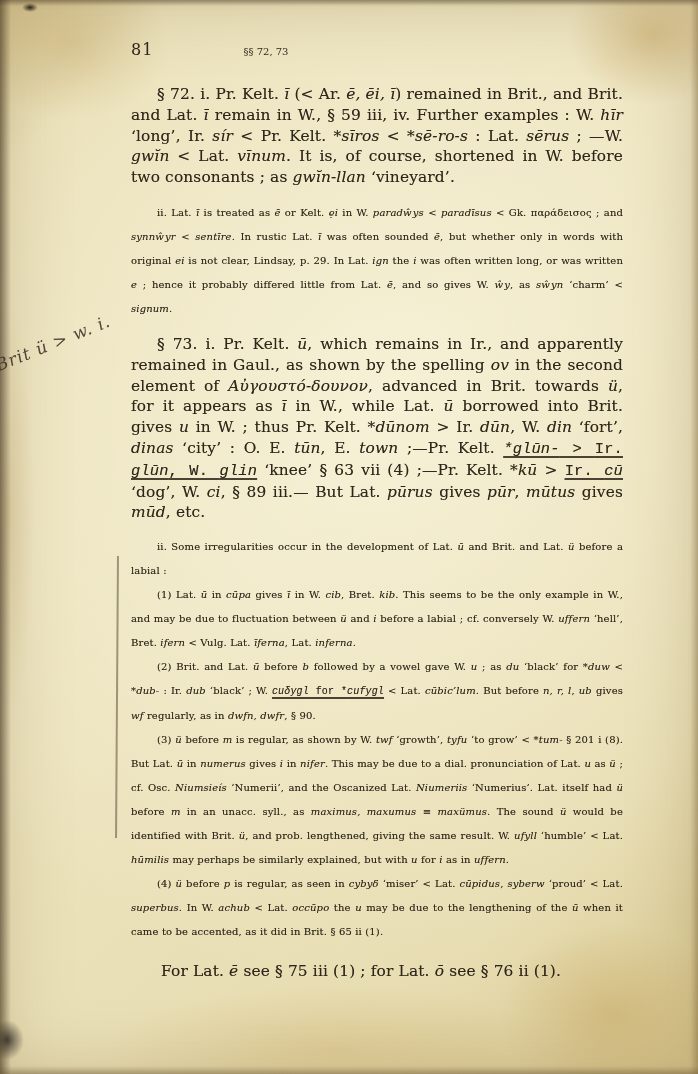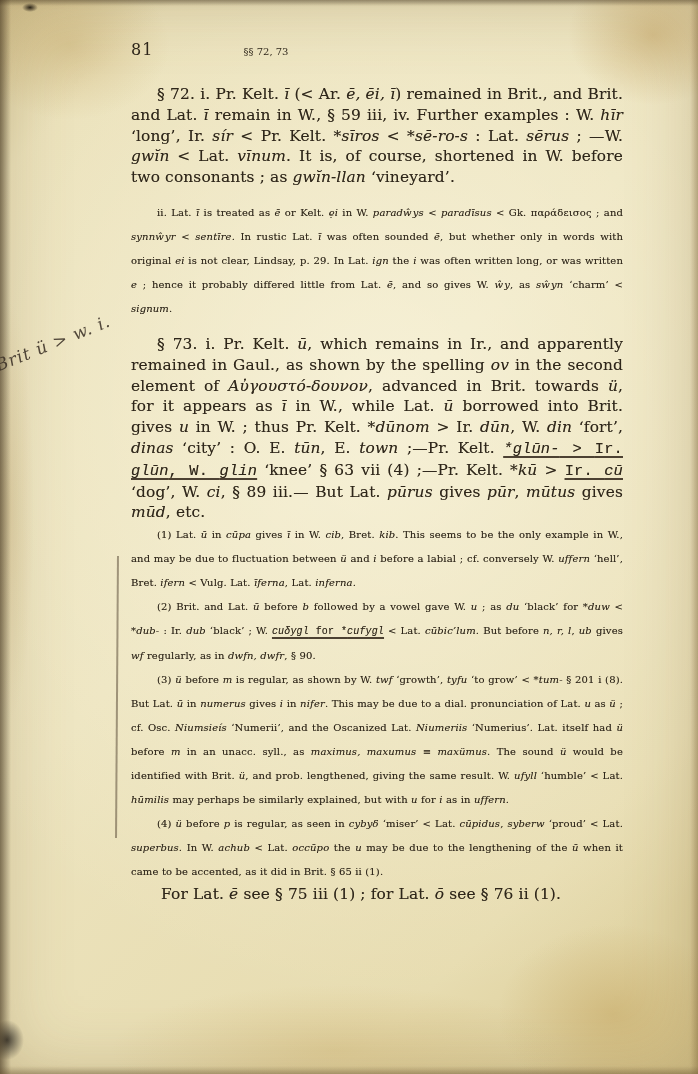--- a/index.html
+++ b/index.html
@@ -45,21 +45,21 @@
   .header .pageno{width:90px;font-size:16px;letter-spacing:1px;}
   .header .title{flex:1;text-align:center;font-size:17px;letter-spacing:3px;}
   .header .sects{width:90px;text-align:center;font-size:10px;}
 
   .para{margin:0;text-align:justify;text-indent:26px;letter-spacing:.15px;
         text-shadow:0 0 .4px rgba(52,42,26,.45);}
   .main{font-size:15.4px;line-height:20.8px;}
   .small{font-size:10px;line-height:24px;}
   .sect-gap{margin-top:13px;}
   .intro-gap{margin-top:12px;}
-  .footer-line{text-align:left;text-indent:30px;}
+  .footer-line{margin-top:17px;text-align:left;text-indent:30px;}
 
   .run-b{font-weight:400;}
   .run-i{font-style:italic;}
   .run-u{text-decoration:underline;text-decoration-color:rgba(62,50,38,.85);
          text-decoration-thickness:1.5px;text-underline-offset:3px;font-family:Liberation Mono, monospace;}
 </style>
 </head>
 <body>
 
 <div class="page">
@@ -82,20 +82,21 @@
   <div class="content">
 
     <div class="header">
       <span class="pageno">81</span>
       <span class="sects">§§ 72, 73</span>
     </div>
 
     <p class="para main"><span class="run-b">§ 72.</span><span> i. Pr. Kelt. </span><span class="run-i">ī</span><span> (&lt; Ar. </span><span class="run-i">ē, ēi, ī</span><span>) remained in Brit., and Brit. and Lat. </span><span class="run-i">ī</span><span> remain in W., § 59 iii, iv.  Further examples : W. </span><span class="run-i">hīr</span><span> ‘long’, Ir. </span><span class="run-i">sír</span><span> &lt; Pr. Kelt. *</span><span class="run-i">sīros</span><span> &lt; *</span><span class="run-i">sē-ro-s</span><span> : Lat. </span><span class="run-i">sērus</span><span> ; —W. </span><span class="run-i">gwĭn</span><span> &lt; Lat. </span><span class="run-i">vīnum</span><span>.  It is, of course, shortened in W. before two consonants ; as </span><span class="run-i">gwĭn-llan</span><span> ‘vineyard’.</span></p>
     <p class="para small sect-gap"><span>ii. Lat. </span><span class="run-i">ī</span><span> is treated as </span><span class="run-i">ē</span><span> or Kelt. </span><span class="run-i">ẹi</span><span> in W. </span><span class="run-i">paradŵys</span><span> &lt; </span><span class="run-i">paradīsus</span><span> &lt; Gk. παράδεισος ; and </span><span class="run-i">synnŵyr</span><span> &lt; </span><span class="run-i">sentīre</span><span>.  In rustic Lat. </span><span class="run-i">ī</span><span> was often sounded </span><span class="run-i">ē</span><span>, but whether only in words with original </span><span class="run-i">ei</span><span> is not clear, Lindsay, p. 29.  In Lat. </span><span class="run-i">ign</span><span> the </span><span class="run-i">i</span><span> was often written long, or was written </span><span class="run-i">e</span><span> ; hence it probably differed little from Lat. </span><span class="run-i">ē</span><span>, and so gives W. </span><span class="run-i">ŵy</span><span>, as </span><span class="run-i">sŵyn</span><span> ‘charm’ &lt; </span><span class="run-i">signum</span><span>.</span></p>
     <p class="para main sect-gap"><span class="run-b">§ 73.</span><span> i. Pr. Kelt. </span><span class="run-i">ū</span><span>, which remains in Ir., and apparently remained in Gaul., as shown by the spelling </span><span class="run-i">ov</span><span> in the second element of </span><span class="run-i">Αὐγουστό-δουνον</span><span>, advanced in Brit. towards </span><span class="run-i">ü</span><span>, for it appears as </span><span class="run-i">ī</span><span> in W., while Lat. </span><span class="run-i">ū</span><span> borrowed into Brit. gives </span><span class="run-i">u</span><span> in W. ; thus Pr. Kelt. *</span><span class="run-i">dūnom</span><span> &gt; Ir. </span><span class="run-i">dūn</span><span>, W. </span><span class="run-i">din</span><span> ‘fort’, </span><span class="run-i">dinas</span><span> ‘city’ : O. E. </span><span class="run-i">tūn</span><span>, E. </span><span class="run-i">town</span><span> ;—Pr. Kelt. </span><span class="run-i run-u">*glūn-</span><span class="run-u"> &gt; </span><span class="run-u">Ir. </span><span class="run-i run-u">glūn</span><span class="run-u">, W. </span><span class="run-i run-u">glin</span><span> ‘knee’ § 63 vii (4) ;—Pr. Kelt. *</span><span class="run-i">kū</span><span> &gt; </span><span class="run-u">Ir. </span><span class="run-i run-u">cū</span><span> ‘dog’, W. </span><span class="run-i">ci</span><span>, § 89 iii.— But Lat. </span><span class="run-i">pūrus</span><span> gives </span><span class="run-i">pūr</span><span>, </span><span class="run-i">mūtus</span><span> gives </span><span class="run-i">mūd</span><span>, etc.</span></p>
+    <p class="para small intro-gap"><span>ii. Some irregularities occur in the development of Lat. </span><span class="run-i">ū</span><span> and Brit. and Lat. </span><span class="run-i">ü</span><span> before a labial :</span></p>
     <p class="para small"><span>(1) Lat. </span><span class="run-i">ū</span><span> in </span><span class="run-i">cūpa</span><span> gives </span><span class="run-i">ī</span><span> in W. </span><span class="run-i">cib</span><span>, Bret. </span><span class="run-i">kib</span><span>.  This seems to be the only example in W., and may be due to fluctuation between </span><span class="run-i">ü</span><span> and </span><span class="run-i">i</span><span> before a labial ; cf. conversely W. </span><span class="run-i">uffern</span><span> ‘hell’, Bret. </span><span class="run-i">ifern</span><span> &lt; Vulg. Lat. </span><span class="run-i">īferna</span><span>, Lat. </span><span class="run-i">inferna</span><span>.</span></p>
     <p class="para small"><span>(2) Brit. and Lat. </span><span class="run-i">ū</span><span> before </span><span class="run-i">b</span><span> followed by a vowel gave W. </span><span class="run-i">u</span><span> ; as </span><span class="run-i">du</span><span> ‘black’ for *</span><span class="run-i">duw</span><span> &lt; *</span><span class="run-i">dub-</span><span> : Ir. </span><span class="run-i">dub</span><span> ‘black’ ;  W. </span><span class="run-i run-u">cuδygl</span><span class="run-u"> for *</span><span class="run-i run-u">cufygl</span><span> &lt; Lat. </span><span class="run-i">cūbic’lum</span><span>.  But before </span><span class="run-i">n, r, l</span><span>, </span><span class="run-i">ub</span><span> gives </span><span class="run-i">wf</span><span> regularly, as in </span><span class="run-i">dwfn, dwfr</span><span>, § 90.</span></p>
     <p class="para small"><span>(3) </span><span class="run-i">ü</span><span> before </span><span class="run-i">m</span><span> is regular, as shown by W. </span><span class="run-i">twf</span><span> ‘growth’, </span><span class="run-i">tyfu</span><span> ‘to grow’ &lt; *</span><span class="run-i">tum-</span><span> § 201 i (8).  But Lat. </span><span class="run-i">ū</span><span> in </span><span class="run-i">numerus</span><span> gives </span><span class="run-i">i</span><span> in </span><span class="run-i">nifer</span><span>.  This may be due to a dial. pronunciation of Lat. </span><span class="run-i">u</span><span> as </span><span class="run-i">ü</span><span> ; cf. Osc. </span><span class="run-i">Niumsieís</span><span> ‘Numerii’, and the Oscanized Lat. </span><span class="run-i">Niumeriis</span><span> ‘Numerius’. Lat. itself had </span><span class="run-i">ü</span><span> before </span><span class="run-i">m</span><span> in an unacc. syll., as </span><span class="run-i">maximus, maxumus</span><span> ≡ </span><span class="run-i">maxümus</span><span>.  The sound </span><span class="run-i">ü</span><span> would be identified with Brit. </span><span class="run-i">ü</span><span>, and prob. lengthened, giving the same result.  W. </span><span class="run-i">ufyll</span><span> ‘humble’ &lt; Lat. </span><span class="run-i">hūmilis</span><span> may perhaps be similarly explained, but with </span><span class="run-i">u</span><span> for </span><span class="run-i">i</span><span> as in </span><span class="run-i">uffern</span><span>.</span></p>
     <p class="para small"><span>(4) </span><span class="run-i">ü</span><span> before </span><span class="run-i">p</span><span> is regular, as seen in </span><span class="run-i">cybyδ</span><span> ‘miser’ &lt; Lat. </span><span class="run-i">cūpidus</span><span>, </span><span class="run-i">syberw</span><span> ‘proud’ &lt; Lat. </span><span class="run-i">superbus</span><span>.  In W. </span><span class="run-i">achub</span><span> &lt; Lat. </span><span class="run-i">occūpo</span><span> the </span><span class="run-i">u</span><span> may be due to the lengthening of the </span><span class="run-i">ū</span><span> when it came to be accented, as it did in Brit. § 65 ii (1).</span></p>
     <p class="para main footer-line"><span>For Lat. </span><span class="run-i">ē</span><span> see § 75 iii (1) ;  for Lat. </span><span class="run-i">ō</span><span> see § 76 ii (1).</span></p>
 
   </div>
 </div>
 
 </body></html>

